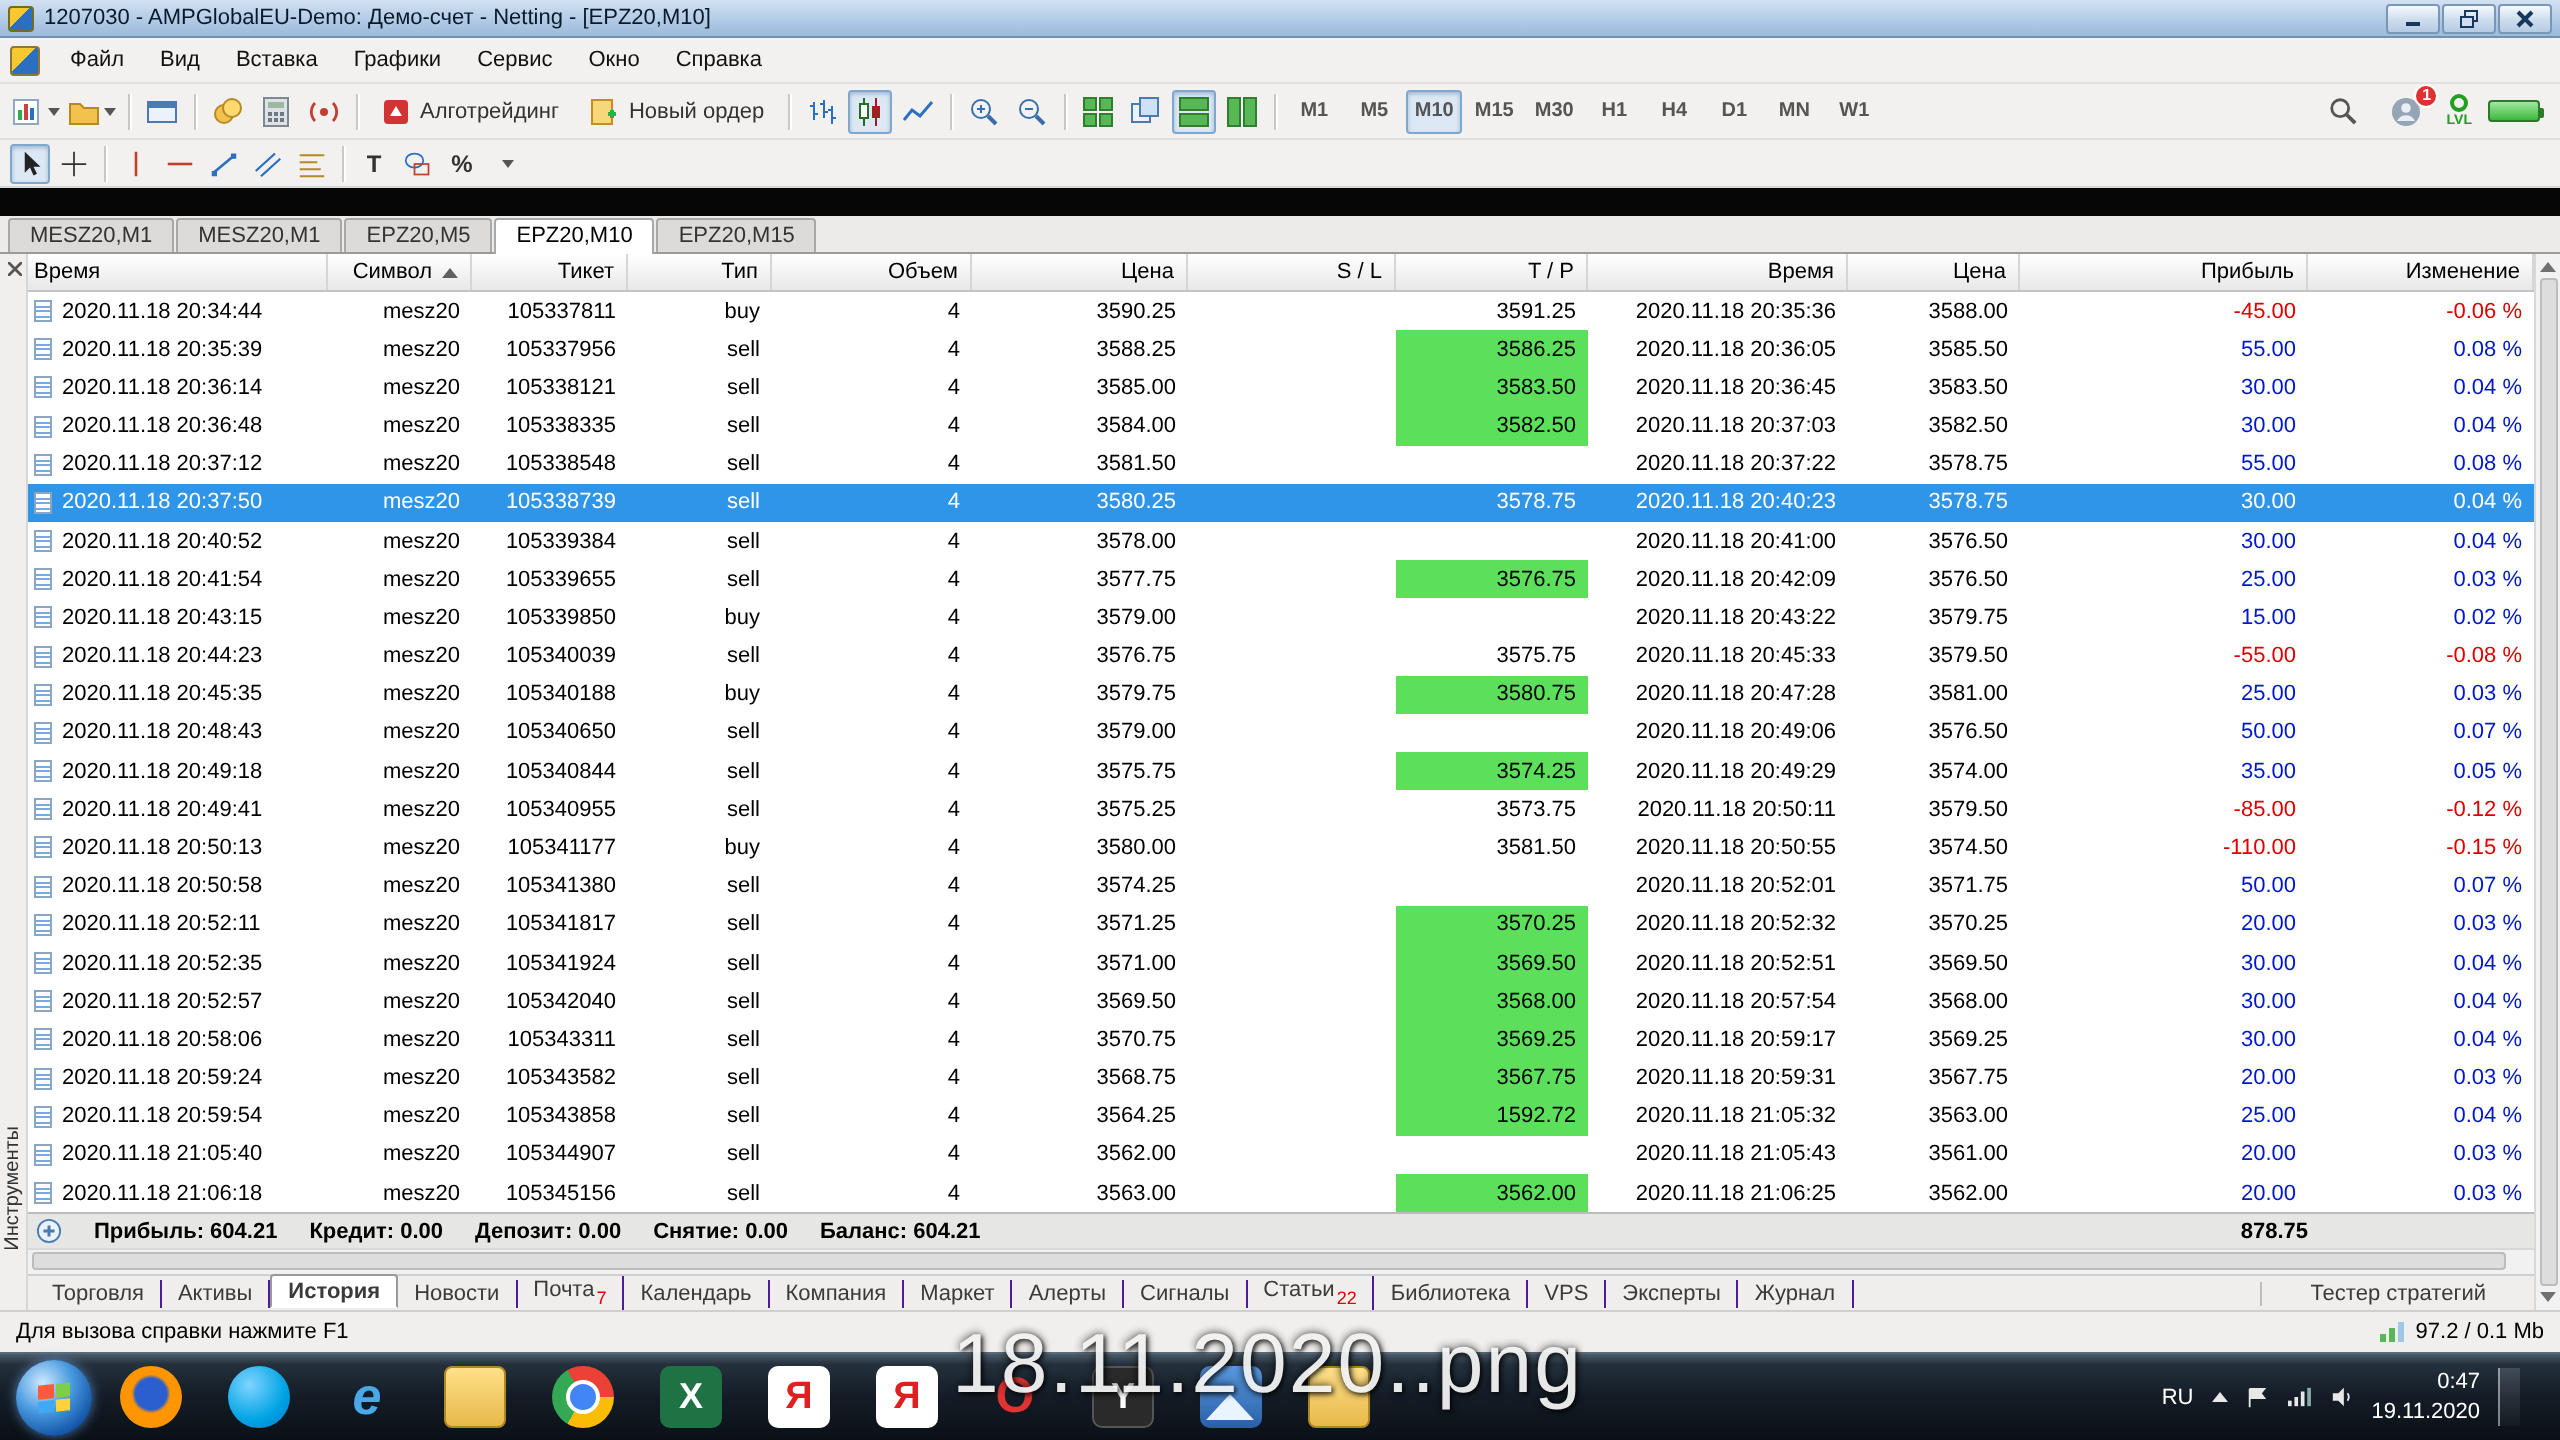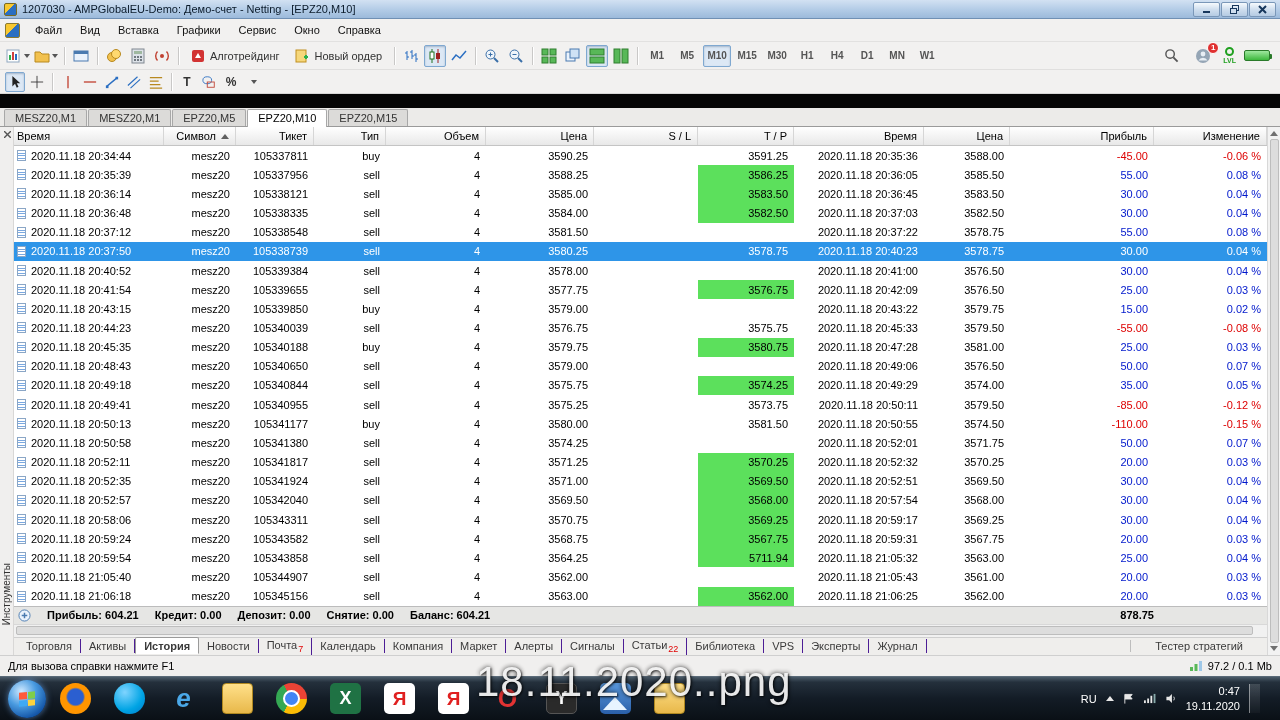--- a/index.html
+++ b/index.html
@@ -838,21 +838,21 @@
             <div class="cell c0">
               <span class="doc"></span>
               <span>2020.11.18 20:59:54</span>
             </div>
             <div class="cell c1">mesz20</div>
             <div class="cell c2">105343858</div>
             <div class="cell c3">sell</div>
             <div class="cell c4">4</div>
             <div class="cell c5">3564.25</div>
             <div class="cell c6"></div>
-            <div class="cell c7 tpg">5711.94</div>
+            <div class="cell c7 tpg">1592.72</div>
             <div class="cell c8">2020.11.18 21:05:32</div>
             <div class="cell c9">3563.00</div>
             <div class="cell c10 pos">25.00</div>
             <div class="cell c11 pos">0.04 %</div>
           </div>
           <div class="trow">
             <div class="cell c0">
               <span class="doc"></span>
               <span>2020.11.18 21:05:40</span>
             </div>

